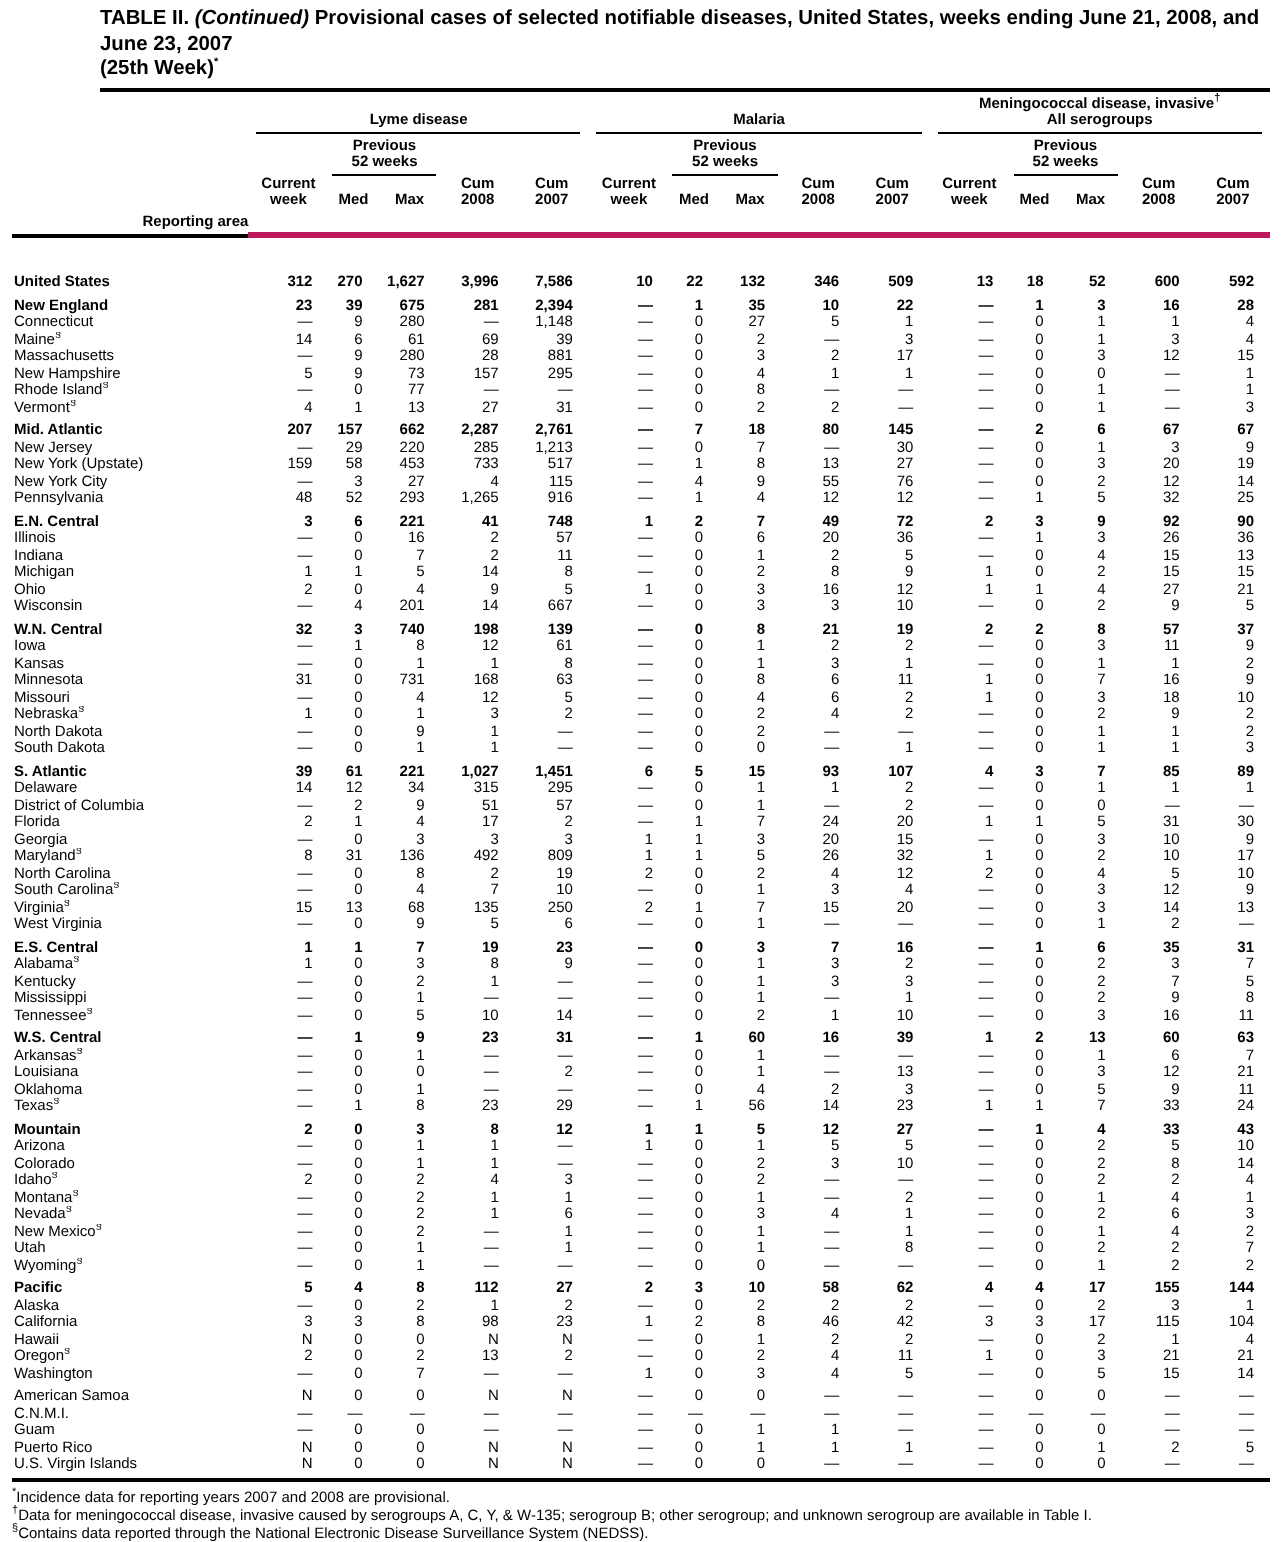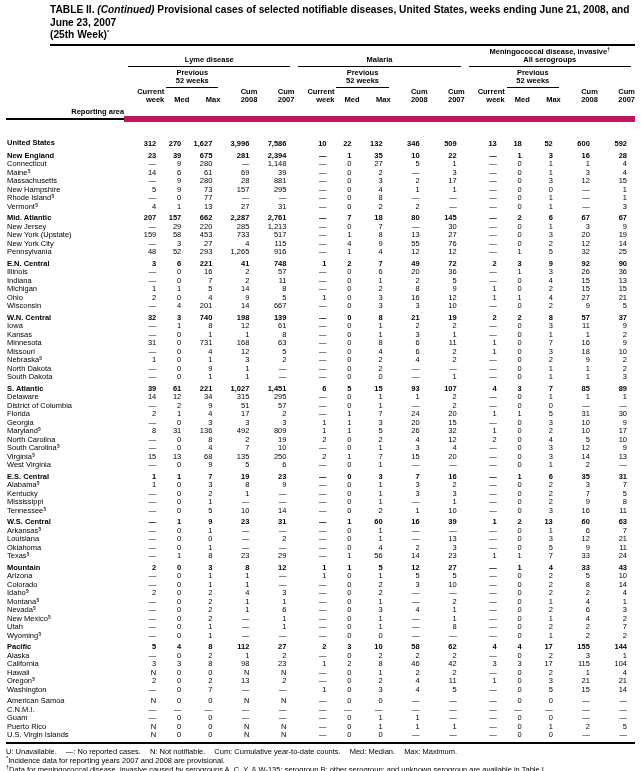--- a/index.html
+++ b/index.html
@@ -33,21 +33,21 @@
   col.c-max  { width: 31px; }
   col.c-cum  { width: 37px; }
   th, td { padding: 0; font-size: 7.5px; }
   thead th { font-weight: bold; vertical-align: bottom; text-align: center; }
   .area-h { text-align: right; padding-left: 1px; padding-bottom: 2px; border-bottom: 2px solid #000; }
   .group .gtxt { line-height: 8.6px; }
   .grule { border-bottom: 1px solid #000; margin: 1px 4px 0 4px; height: 0; }
   th.prev { vertical-align: bottom; }
   th.prev .ptxt div { line-height: 8.4px; }
   th.prev .grule { margin: 1px 2px 0 2px; }
-  tr.hdr-cols th { border-bottom: 6px solid #be185d; padding-bottom: 12px; text-align: right; }
+  tr.hdr-cols th { border-bottom: 3px solid #be185d; padding-bottom: 12px; }
   tr.hdr-cols th div { line-height: 8.4px; }
   tr.hdr-group th, tr.hdr-prev th, tr.hdr-prev td { padding-top: 2px; }
   
   tbody td { line-height: 8.5px; white-space: nowrap; overflow: hidden; }
   tbody td.area { text-align: left; padding-left: 1px; }
   tbody td.num { text-align: right; padding-right: 8px; }
   tbody tr.bold td { font-weight: bold; }
   tbody tr.gap td { padding-top: 3px; }
   tbody tr:first-child td { padding-top: 18px; }
   tbody tr:last-child td { padding-bottom: 2px; }
@@ -1393,19 +1393,16 @@
         <td class="num">—</td>
         <td class="num">0</td>
         <td class="num">0</td>
         <td class="num">—</td>
         <td class="num">—</td>
       </tr>
     </tbody>
 </table>
 
 <div class="footnotes">
-  <div class="legend">
-    <span>U: Unavailable.</span><span>—: No reported cases.</span><span>N: Not notifiable.</span><span>Cum: Cumulative year-to-date counts.</span><span>Med: Median.</span><span>Max: Maximum.</span>
-  </div>
   <div class="note"><sup>*</sup><span>Incidence data for reporting years 2007 and 2008 are provisional.</span></div>
   <div class="note"><sup>†</sup><span>Data for meningococcal disease, invasive caused by serogroups A, C, Y, &amp; W-135; serogroup B; other serogroup; and unknown serogroup are available in Table I.</span></div>
   <div class="note"><sup>§</sup><span>Contains data reported through the National Electronic Disease Surveillance System (NEDSS).</span></div>
 </div>
 
 </body></html>

